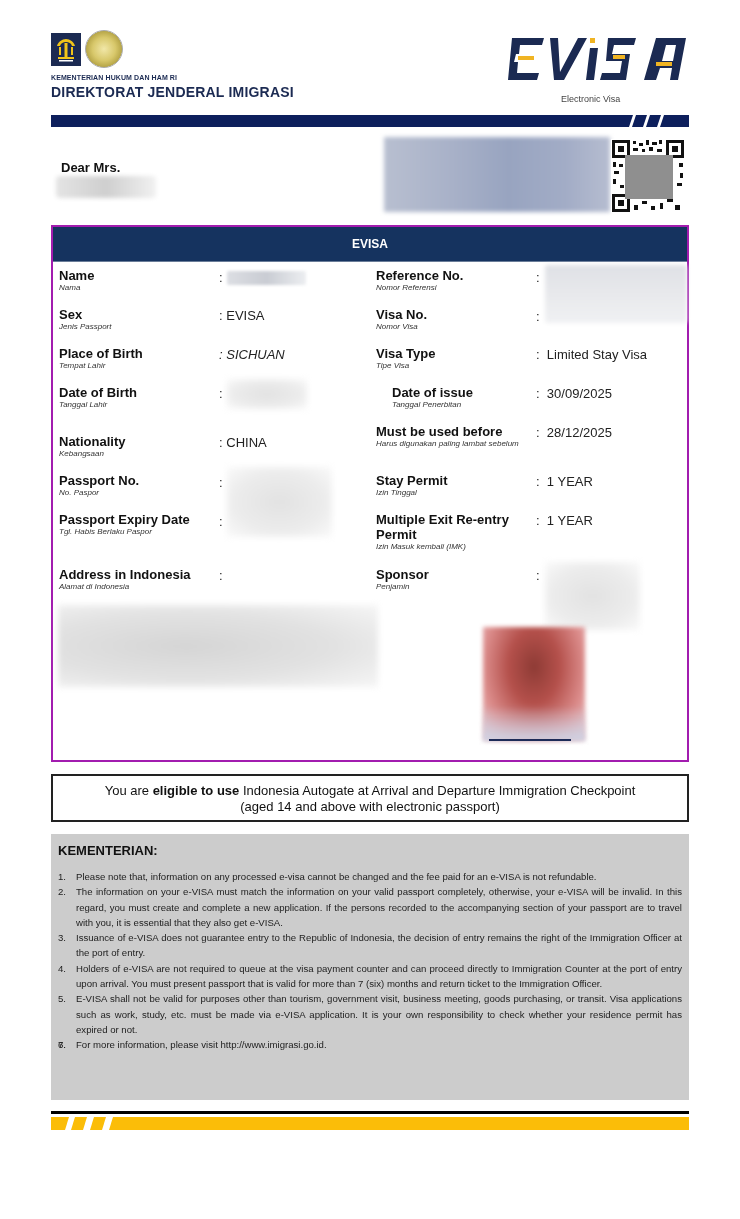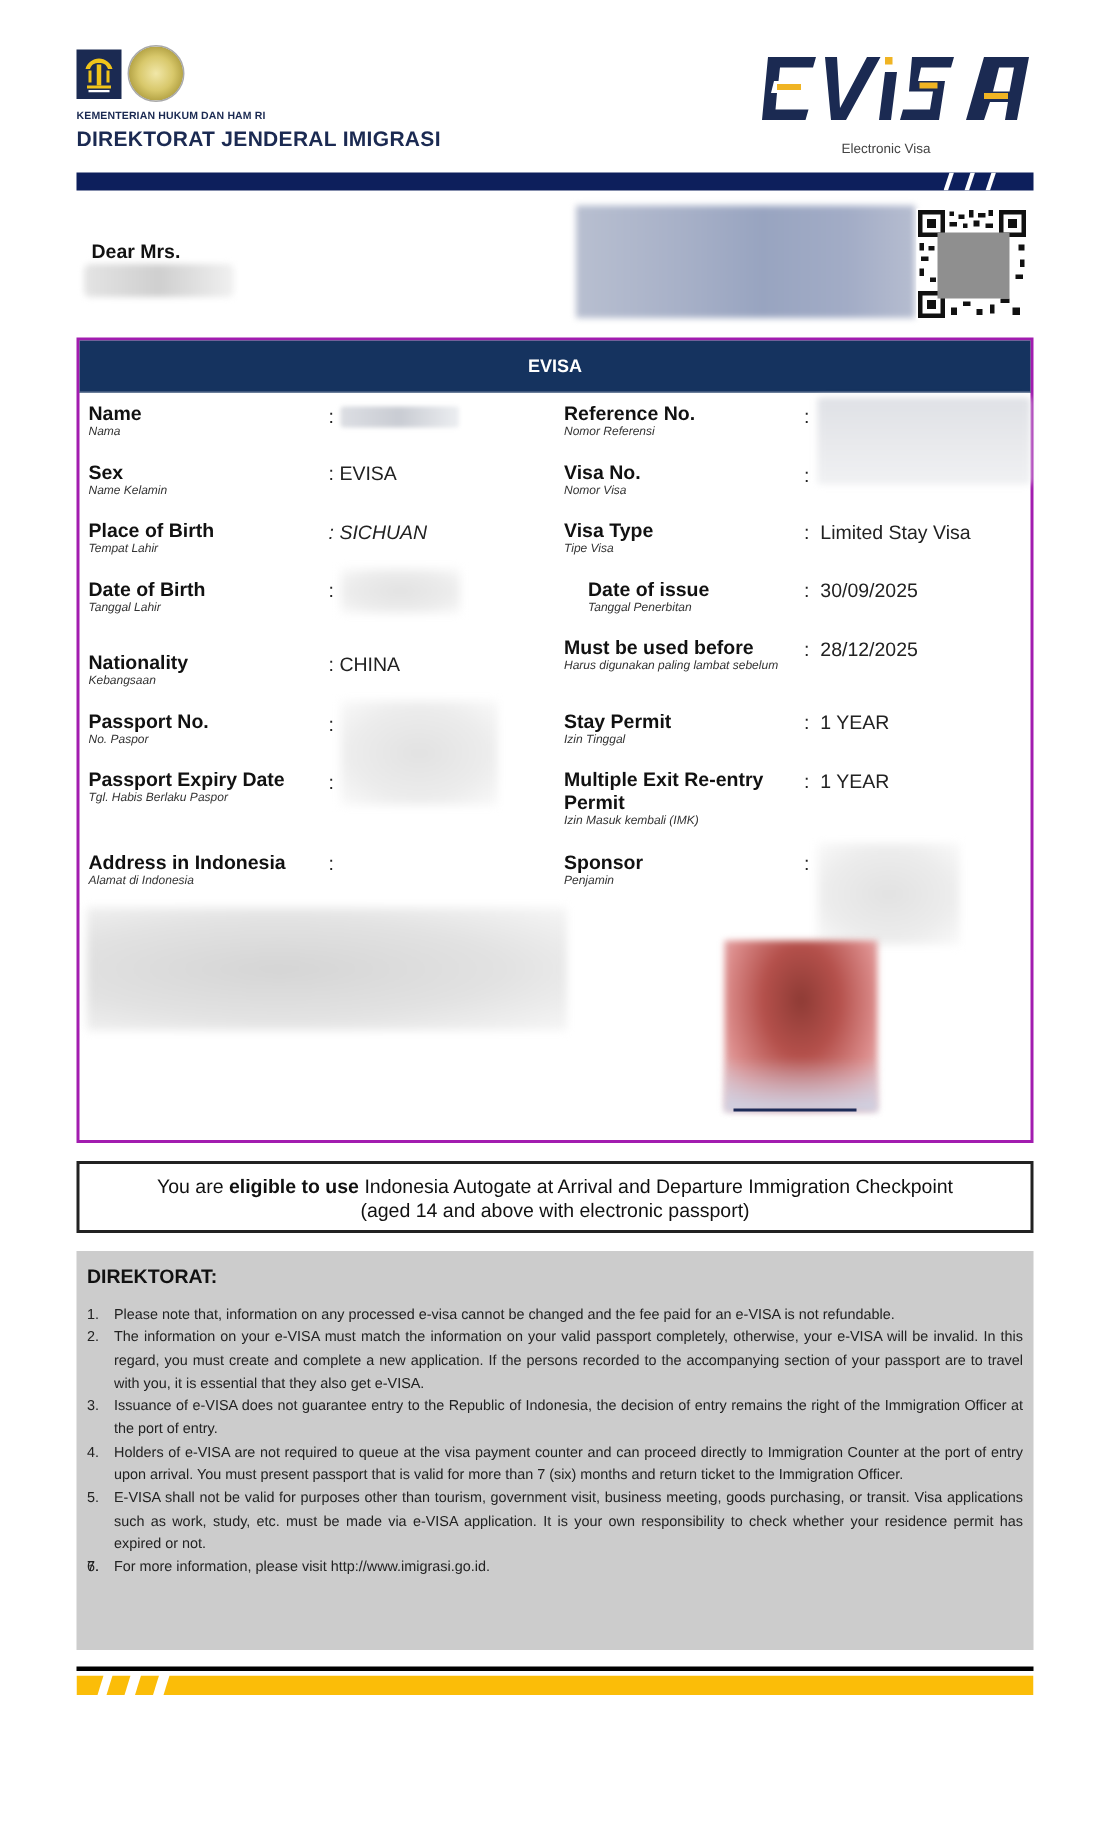--- a/index.html
+++ b/index.html
@@ -152,21 +152,21 @@
 
   <div class="field" style="left:6px; top:41px;">
     <div class="lbl">Name</div>
     <div class="sub">Nama</div>
   </div>
   <div class="colon-val" style="left:166px; top:43px;">:</div>
   <div class="blur-val" style="left:174px; top:44px; width:79px; height:14px;"></div>
 
   <div class="field" style="left:6px; top:80px;">
     <div class="lbl">Sex</div>
-    <div class="sub">Name Kelamin</div>
+    <div class="sub">Jenis Passport</div>
   </div>
   <div class="colon-val" style="left:166px; top:81px;"><span>:</span>&nbsp;<span>EVISA</span></div>
 
   <div class="field" style="left:6px; top:119px;">
     <div class="lbl">Place of Birth</div>
     <div class="sub">Tempat Lahir</div>
   </div>
   <div class="colon-val" style="left:166px; top:120px;font-style:italic;"><span>:</span>&nbsp;<span>SICHUAN</span></div>
 
   <div class="field" style="left:6px; top:158px;">
@@ -258,21 +258,21 @@
 </div>
 
 <div class="autogate">
   <div>
     <span>You are </span><b>eligible to use</b><span> Indonesia Autogate at Arrival and Departure Immigration Checkpoint</span>
   </div>
   <div>(aged 14 and above with electronic passport)</div>
 </div>
 
 <div class="disclaimer">
-  <div class="disc-title">DIREKTORAT:</div>
+  <div class="disc-title">KEMENTERIAN:</div>
   <ol class="disc-list">
     <li><span class="num">1.</span><span>Please note that, information on any processed e-visa cannot be changed and the fee paid for an e-VISA is not refundable.</span></li>
     <li><span class="num">2.</span><span>The information on your e-VISA must match the information on your valid passport completely, otherwise, your e-VISA will be invalid. In this regard, you must create and complete a new application. If the persons recorded to the accompanying section of your passport are to travel with you, it is essential that they also get e-VISA.</span></li>
     <li><span class="num">3.</span><span>Issuance of e-VISA does not guarantee entry to the Republic of Indonesia, the decision of entry remains the right of the Immigration Officer at the port of entry.</span></li>
     <li><span class="num">4.</span><span>Holders of e-VISA are not required to queue at the visa payment counter and can proceed directly to Immigration Counter at the port of entry upon arrival. You must present passport that is valid for more than 7 (six) months and return ticket to the Immigration Officer.</span></li>
     <li><span class="num">5.</span><span>E-VISA shall not be valid for purposes other than tourism, government visit, business meeting, goods purchasing, or transit. Visa applications such as work, study, etc. must be made via e-VISA application. It is your own responsibility to check whether your residence permit has expired or not.</span></li>
     <li><span class="num">6.</span></li>
     <li><span class="num">7.</span><span>For more information, please visit http://www.imigrasi.go.id.</span></li>
   </ol>
 </div>

